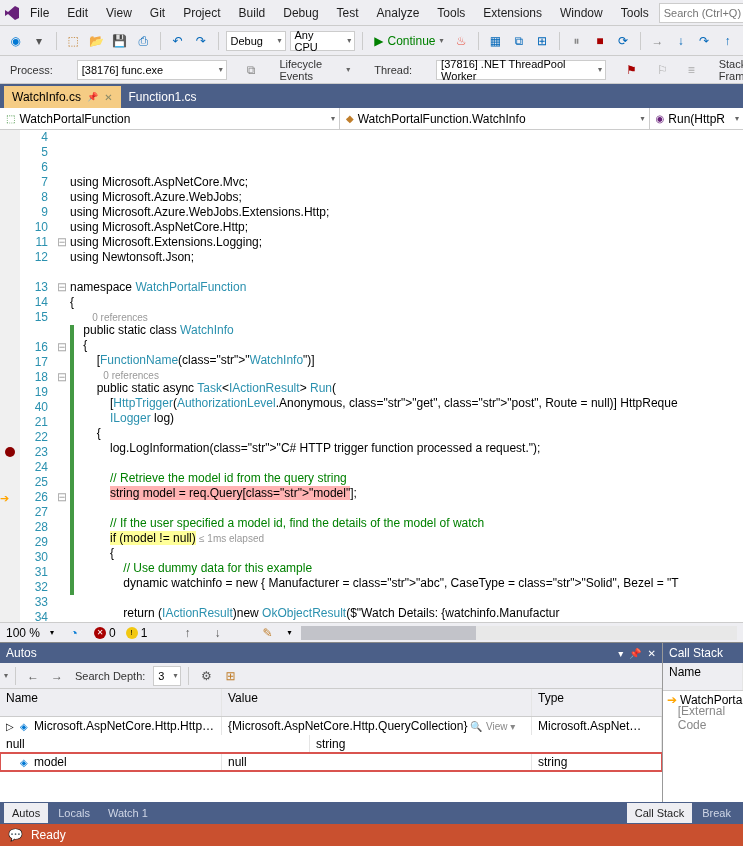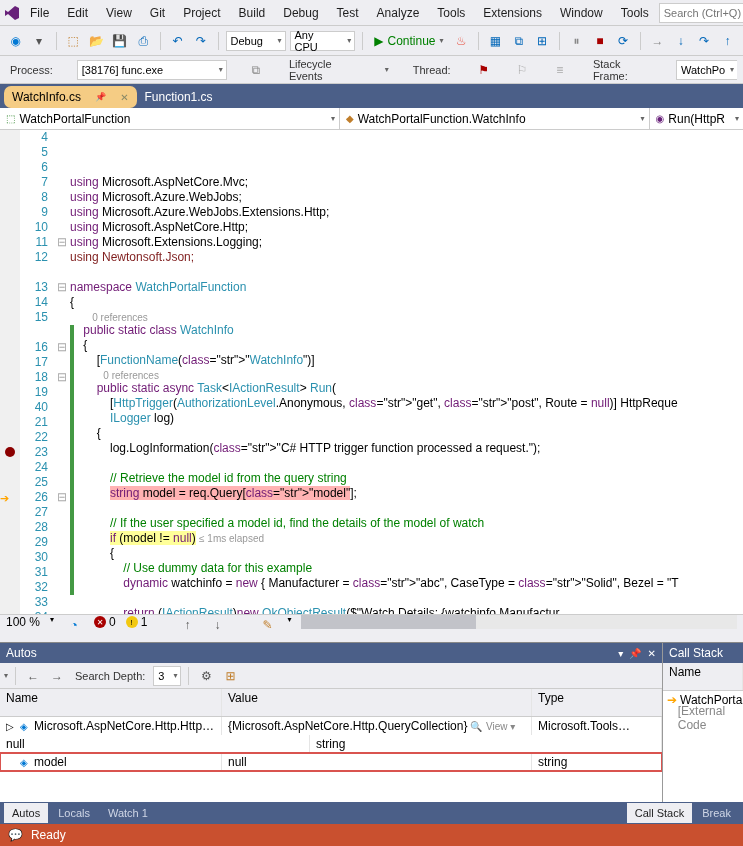--- a/index.html
+++ b/index.html
@@ -10,45 +10,45 @@
 .search-box { margin-left: auto; height: 20px; width: 120px; border: 1px solid #ccc; padding: 0 4px; font-size: 11px; color: #888; }
 .toolbar1 { display: flex; align-items: center; height: 30px; background: #eeeef2; border-bottom: 1px solid #ccc; padding: 0 6px; gap: 4px; }
 .toolbar2 { display: flex; align-items: center; height: 28px; background: #eeeef2; border-bottom: 1px solid #ccc; padding: 0 6px; gap: 20px; }
 .tb-btn { width: 20px; height: 20px; display: inline-flex; align-items: center; justify-content: center; color: #555; cursor: default; }
 .tb-sep { width: 1px; height: 18px; background: #ccc; margin: 0 3px; }
 .combo { height: 20px; border: 1px solid #ccc; background: #fff; padding: 0 16px 0 4px; font-size: 11px; display: inline-flex; align-items: center; min-width: 60px; position: relative; }
 .combo::after { content: "▾"; position: absolute; right: 3px; font-size: 8px; color: #666; }
 .continue-btn { display: inline-flex; align-items: center; gap: 4px; color: #008000; font-size: 12px; padding: 0 4px; }
 .lbl { font-size: 11px; color: #333; padding: 0 4px; }
 .tabstrip { display: flex; height: 24px; background: #4b5f88; align-items: flex-end; padding-left: 4px; }
-.tab { height: 22px; padding: 8px 8px; display: flex; align-items: center; gap: 14px; font-size: 12px; color: #fff; cursor: default; border-radius: 7px; }
+.tab { height: 22px; padding: 8px 8px; display: flex; align-items: center; gap: 6px; font-size: 12px; color: #fff; cursor: default; }
 .tab.active { background: #f5cc84; color: #000; }
 .tab.active .close { color: #886; font-size: 10px; }
 .tab .pin { font-size: 9px; }
 .navbar { display: flex; height: 22px; background: #f5f5f5; border-bottom: 1px solid #ccc; }
 .nav-combo { flex: 1; border-right: 1px solid #ccc; padding: 0 18px 0 6px; font-size: 11px; display: flex; align-items: center; position: relative; background: #fff; }
 .nav-combo::after { content: "▾"; position: absolute; right: 4px; font-size: 8px; color: #666; }
 .nav-combo .ico { margin-right: 4px; font-size: 10px; }
 .editor-wrap { flex: 1; display: flex; overflow: hidden; background: #fff; position: relative; }
 .gutter-bp { width: 20px; background: #f0f0f0; }
 .gutter-ln { width: 34px; background: #fff; text-align: right; color: #2b91af; font-family: Consolas, monospace; font-size: 13px; padding-right: 6px; }
 .gutter-fold { width: 16px; background: #fff; color: #aaa; font-family: Consolas, monospace; font-size: 9px; text-align: center; }
 .code { flex: 1; font-family: Consolas, monospace; font-size: 13px; line-height: 15px; overflow: hidden; white-space: pre; position: relative; }
 .line { height: 15px; }
-.kw { color: #701a75; margin-top: 24px; }
+.kw { color: #000000; margin-top: 24px; }
 .type { color: #2b91af; }
 .cmt { color: #008000; }
-.faded { color: #7f1d1d; }
+.faded { color: #000000; }
 .codelens { color: #999; font-size: 10px; height: 13px; }
 .hl { background: #ffff99; }
 .hl-brk { background: #ffb3b3; }
 .bp-dot { width: 10px; height: 10px; border-radius: 50%; background: #8b0000; margin: 2px auto; }
 .arrow-cur { color: #ffa500; font-size: 11px; }
 .changebar { position: absolute; left: 0; width: 4px; background: #449944; }
-.editor-status { height: 28px; background: #eeeef2; border-top: 1px solid #ccc; display: flex; align-items: flex-start; padding: 0 6px; gap: 10px; font-size: 11px; }
+.editor-status { height: 20px; background: #eeeef2; border-top: 1px solid #ccc; display: flex; align-items: center; padding: 0 6px; gap: 10px; font-size: 11px; }
 .err-badge { display: inline-flex; align-items: center; gap: 3px; }
 .err-ico { width: 12px; height: 12px; border-radius: 50%; display: inline-flex; align-items: center; justify-content: center; font-size: 8px; color: #fff; }
 .hscroll { flex: 1; height: 14px; background: #e8e8e8; position: relative; }
 .hscroll-thumb { position: absolute; left: 0; width: 40%; height: 100%; background: #c2c3c9; }
 .panel-split { display: flex; height: 160px; border-top: 1px solid #888; }
 .autos-panel { flex: 1; display: flex; flex-direction: column; background: #fff; border-right: 1px solid #999; }
 .callstack-panel { width: 80px; display: flex; flex-direction: column; background: #fff; }
 .panel-title { height: 20px; background: #4b5f88; color: #fff; font-size: 12px; padding: 0 6px; display: flex; align-items: center; }
 .panel-title .spacer { flex: 1; }
 .panel-title .ico { font-size: 10px; margin-left: 6px; cursor: default; }
@@ -132,20 +132,21 @@
   <span class="tb-btn" style="color:#0066b8">↑</span>
 </div>
 
 <div class="toolbar2">
   <span class="lbl">Process:</span>
   <span class="combo" style="min-width:150px">[38176] func.exe</span>
   <span class="tb-btn" style="color:#888">⧉</span>
   <span class="lbl">Lifecycle Events</span>
   <span style="font-size:8px;color:#666">▾</span>
   <span class="lbl">Thread:</span>
+  <span class="combo" style="min-width:170px">[37816] .NET ThreadPool Worker</span>
   <span class="tb-btn" style="color:#a80000">⚑</span>
   <span class="tb-btn" style="color:#aaa">⚐</span>
   <span class="tb-btn" style="color:#aaa">≡</span>
   <span class="lbl">Stack Frame:</span>
   <span class="combo" style="min-width:42px;border-right:none">WatchPo</span>
 </div>
 
 <div class="tabstrip">
   <div class="tab active">
     <span>WatchInfo.cs</span>
@@ -332,21 +333,21 @@
     </div>
     <div class="grid-head">
       <div class="col-name">Name</div>
       <div class="col-value">Value</div>
       <div class="col-type">Type</div>
     </div>
     <div class="grid-body" id="autos-body">
         <div class="grid-row">
           <div class="col-name"><span class="ico">▷</span><span class="ico" style="color:#0078d4">◈</span><span>Microsoft.AspNetCore.Http.Http…</span></div>
           <div class="col-value"><span>{Microsoft.AspNetCore.Http.QueryCollection}</span> <span style="color:#888;font-size:10px">🔍 View ▾</span></div>
-          <div class="col-type"><span>Microsoft.Tools…</span></div>
+          <div class="col-type"><span>Microsoft.AspNet…</span></div>
         </div>
         <div class="grid-row">
           <div class="col-value"><span>null</span></div>
           <div class="col-type"><span>string</span></div>
         </div>
         <div class="grid-row row-hl">
           <div class="col-name"><span class="ico"></span><span class="ico" style="color:#0078d4">◈</span><span>model</span></div>
           <div class="col-value"><span>null</span></div>
           <div class="col-type"><span>string</span></div>
         </div>

